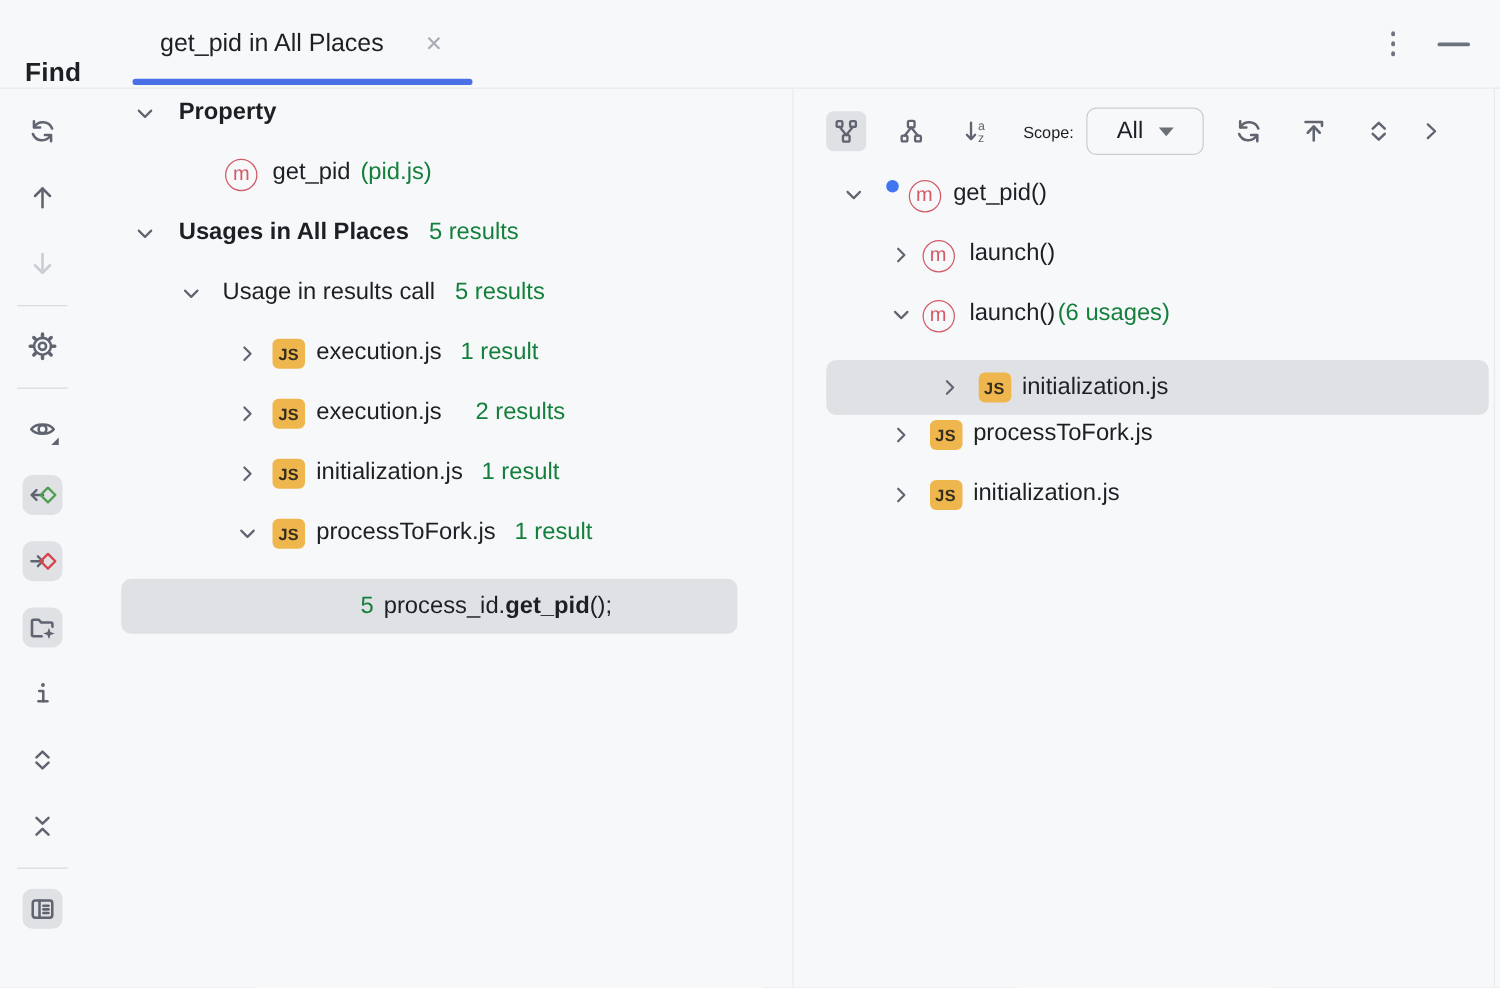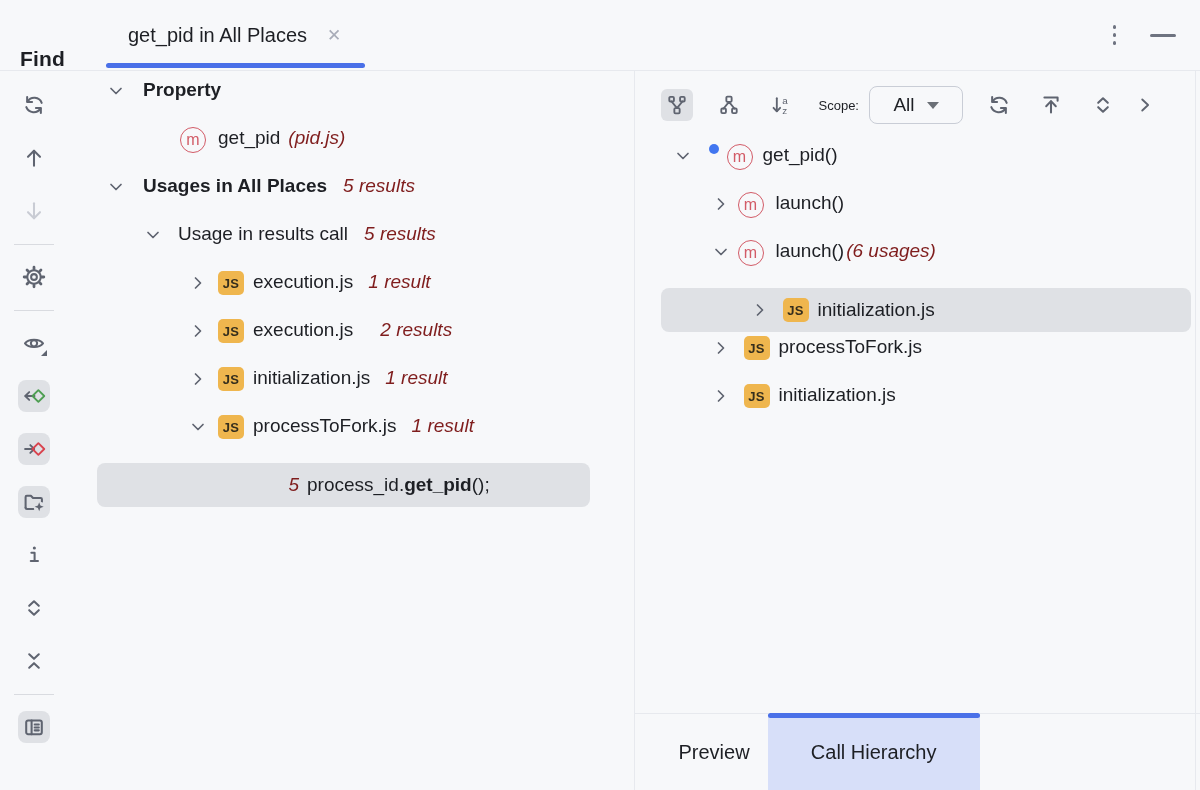--- a/index.html
+++ b/index.html
@@ -4,21 +4,21 @@
 <style>
   * { box-sizing: border-box; margin: 0; padding: 0; }
   html,body { background:#e9eaee; }
   .window{
     width:1200px;height:790px;background:#f7f8fa;position:relative;overflow:hidden;
     font-family:"Liberation Sans",sans-serif;color:#1d1f24;
   }
   
   .header{height:71px;border-bottom:1px solid #e7e9ee;position:relative;display:flex;align-items:center;}
   .app-title{font-weight:bold;font-size:21px;margin-left:20px;letter-spacing:.2px;margin-top:47px;}
-  .tab{position:absolute;left:106px;top:0;height:100%;display:flex;align-items:center;padding:0 24px 0 22px;cursor:default;}
+  .tab{position:absolute;left:106px;top:0;height:100%;display:flex;align-items:center;padding:0 24px 0 22px;cursor:default;gap:13px;}
   .tab-label{font-size:20px;}
   .tab-close{margin-left:20px;color:#a8acb8;font-size:17px;line-height:1;}
   .tab-underline{position:absolute;left:0;right:0;bottom:2px;height:5px;border-radius:3px;background:#4a70e8;}
   .header-actions{position:absolute;right:24px;top:0;height:100%;display:flex;align-items:center;gap:30px;}
   .kebab{display:flex;flex-direction:column;gap:4.5px;padding:4px;}
   .kebab i{width:3.5px;height:3.5px;border-radius:50%;background:#6e7380;}
   .minimize{width:26px;height:3px;border-radius:2px;background:#6e7380;}
   
   .body{display:flex;height:719px;}
   .vsep{width:1px;background:#e7e9ee;}
@@ -28,21 +28,21 @@
   .tb-item.active{background:#dfe1e5;}
   .tb-sep{width:40px;height:1px;background:#d9dbe0;margin:-4px 0 16px;flex:none;}
   .eye-corner{position:absolute;right:3px;bottom:3px;width:0;height:0;border-left:6px solid transparent;border-bottom:6px solid #5f6470;}
   svg.ic{stroke:#5f6470;fill:none;stroke-width:1.7;stroke-linecap:round;stroke-linejoin:round;}
   svg.ic text{stroke:none;fill:#5f6470;}
   
   .tree{flex:1;padding-top:8px;font-size:19px;overflow:hidden;}
   .row{height:48px;display:flex;align-items:flex-start;white-space:nowrap;}
   .chev{width:24px;height:24px;display:flex;align-items:center;justify-content:center;flex:none;}
   .bold{font-weight:bold;}
-  .gray{color:#7f1d1d;font-style:italic;}
+  .gray{color:#15803d;}
   .m-icon{width:26px;height:26px;border-radius:50%;border:1.8px solid #d25b67;color:#d25b67;
     display:flex;align-items:center;justify-content:center;font-size:16px;flex:none;padding-bottom:1px;}
   .js-badge{width:26px;height:24px;border-radius:5px;background:#efb64e;color:#352e1d;
     display:flex;align-items:center;justify-content:center;font-size:13px;font-weight:bold;letter-spacing:.3px;flex:none;}
   .dot{width:10px;height:10px;border-radius:50%;background:#4176f0;flex:none;}
   .sel{background:#dfe1e5;border-radius:8px;height:44px;display:flex;align-items:center;}
   
   .rp{flex:1;display:flex;flex-direction:column;position:relative;min-width:0;}
   .rp::after{content:'';position:absolute;top:0;bottom:0;right:4px;width:1px;background:#e7e9ee;}
   .rtb{display:flex;align-items:center;margin:15px 0 20px 26px;flex:none;}
@@ -388,24 +388,16 @@
               </svg>
             </span>
           <span class="js-badge" style="margin-left:11px">JS</span>
           <span style="margin-left:9px">initialization.js</span>
         </div>
 
       </div>
 
       <div class="spacer"></div>
 
-      <div class="tabbar">
-        <div class="bt">
-          <span>Preview</span>
-        </div>
-        <div class="bt active">
-          <span>Call Hierarchy</span>
-        </div>
-      </div>
 
     </div>
   </div>
 </div>
 
 </body></html>

